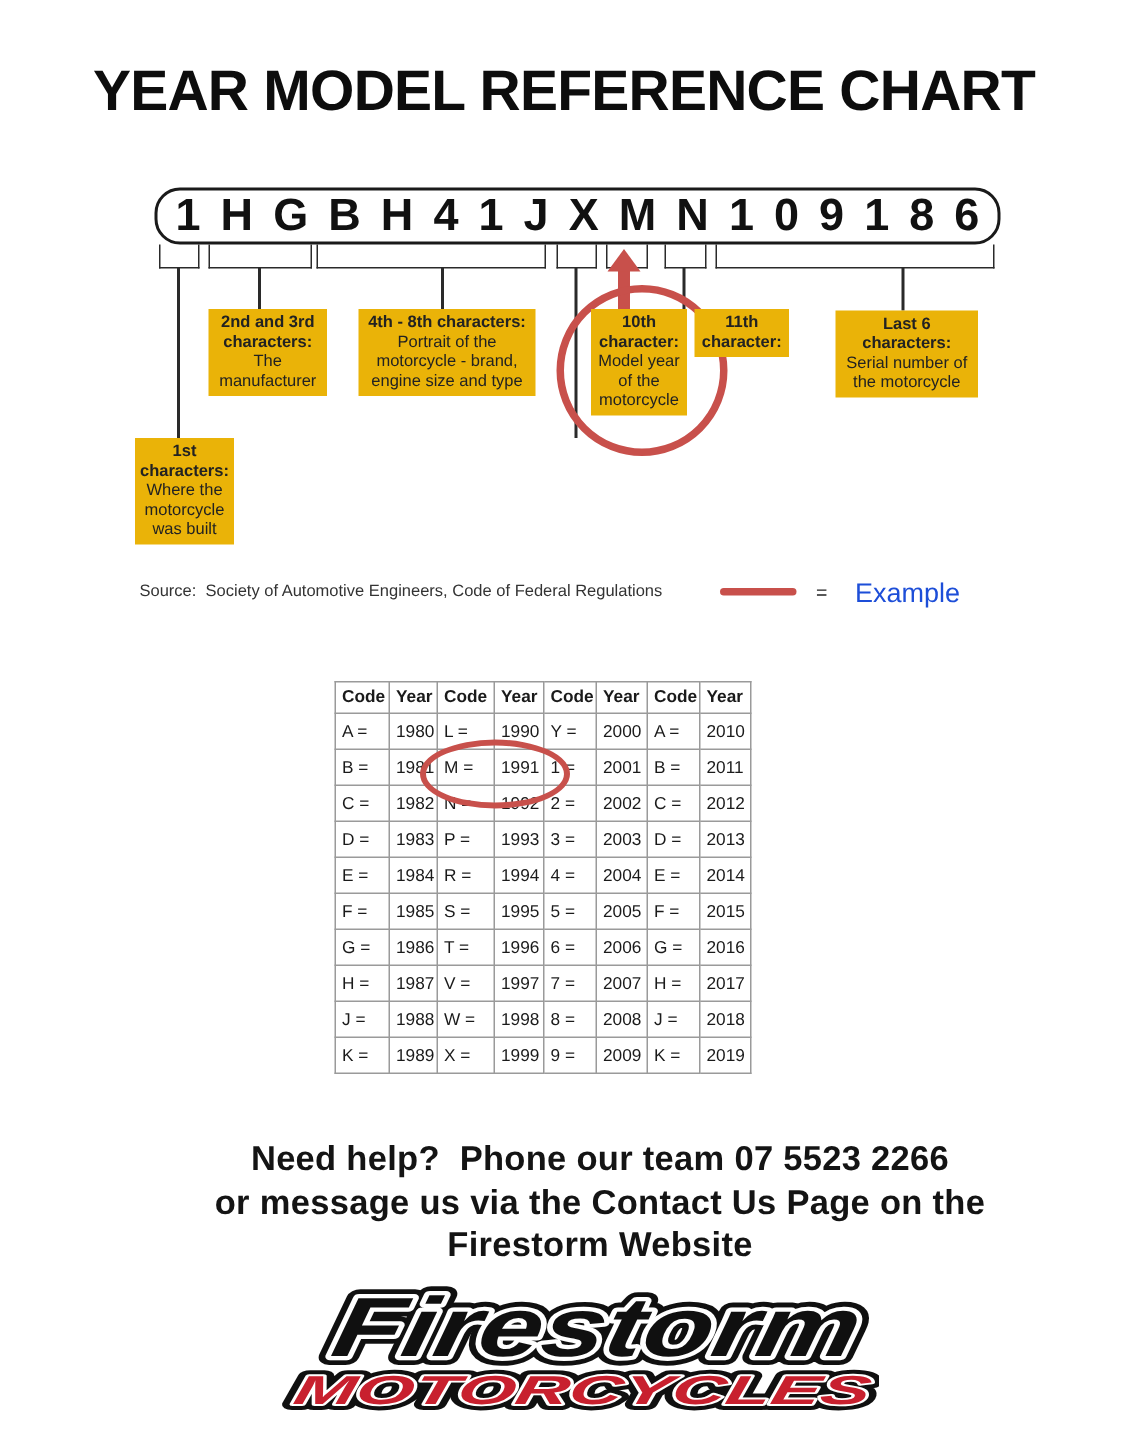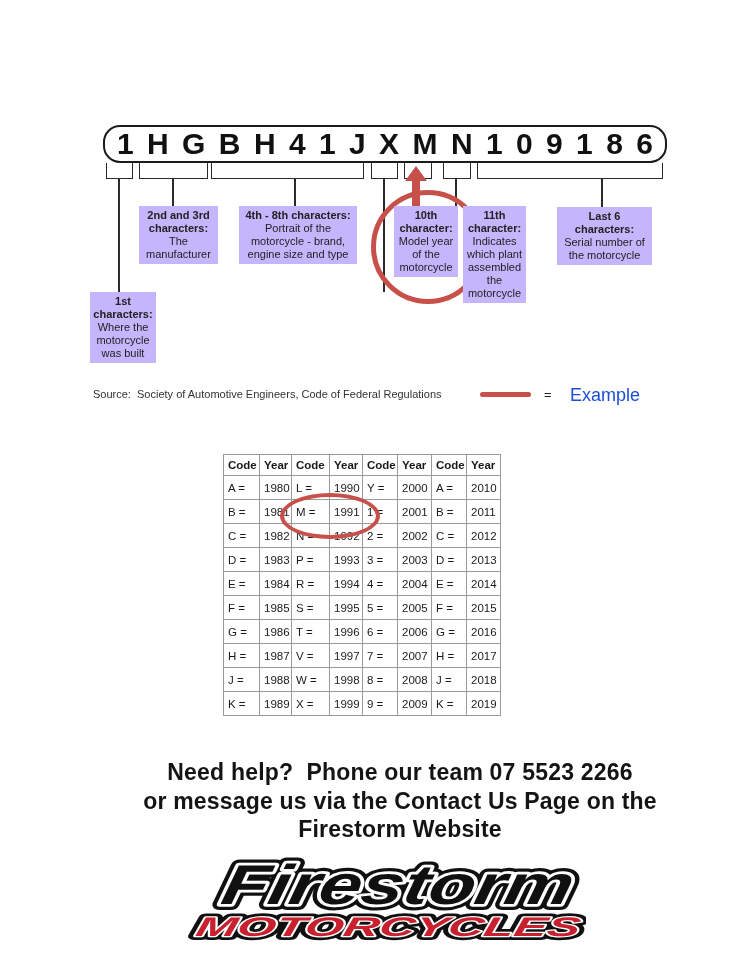--- a/index.html
+++ b/index.html
@@ -37,21 +37,21 @@
   .red-circle{
     left:371px;top:190px;width:104px;height:104px;
     border:5px solid #c8504b;border-radius:50%;background:transparent;
   }
   .red-ellipse{
     left:280px;top:493px;width:92px;height:38px;
     border:4px solid #c8504b;border-radius:50%;
   }
   
   .callout{
-    background:#c4b5fd;text-align:center;font-size:11px;line-height:13px;
+    background:#eab308;text-align:center;font-size:11px;line-height:13px;
     padding:3px 2px;color:#222;
   }
   .co-head{display:block;font-weight:bold;}
   .co-body{display:block;}
   .co-1st   {left:90px; top:292px;width:62px;}
   .co-23    {left:139px;top:206px;width:75px;}
   .co-48    {left:239px;top:206px;width:114px;}
   .co-9th   {left:334px;top:292px;width:96px;}
   .co-10th  {left:394px;top:206px;width:60px;}
   .co-11th  {left:463px;top:206px;width:59px;}
@@ -77,20 +77,21 @@
   }
   
   .logo{left:166px;top:854px;width:420px;height:92px;}
   .logo text{font-family:"Liberation Sans",sans-serif;font-weight:bold;font-style:italic;}
 </style>
 </head>
 <body>
 
 <div class="page">
 
+  <div class="abs title">YEAR MODEL REFERENCE CHART</div>
 
   <div class="abs vin-box">
     <div class="vin-chars">
         <span class="vin-char">1</span>
         <span class="vin-char">H</span>
         <span class="vin-char">G</span>
         <span class="vin-char">B</span>
         <span class="vin-char">H</span>
         <span class="vin-char">4</span>
         <span class="vin-char">1</span>
@@ -137,21 +138,20 @@
   <div class="abs callout co-48">
     <span class="co-head">4th - 8th characters:</span>
     <span class="co-body">Portrait of the motorcycle - brand, engine size and type</span>
   </div>
   <div class="abs callout co-10th">
     <span class="co-head">10th character:</span>
     <span class="co-body">Model year of the motorcycle</span>
   </div>
   <div class="abs callout co-11th">
     <span class="co-head">11th character:</span>
-    <span class="co-body">Indicates which plant assembled the motorcycle</span>
   </div>
   <div class="abs callout co-last6">
     <span class="co-head">Last 6 characters:</span>
     <span class="co-body">Serial number of the motorcycle</span>
   </div>
 
   <div class="abs source">Source:&nbsp; Society of Automotive Engineers, Code of Federal Regulations</div>
   <div class="abs legend-line"></div>
   <div class="abs legend-eq">=</div>
   <div class="abs legend-label">Example</div>

